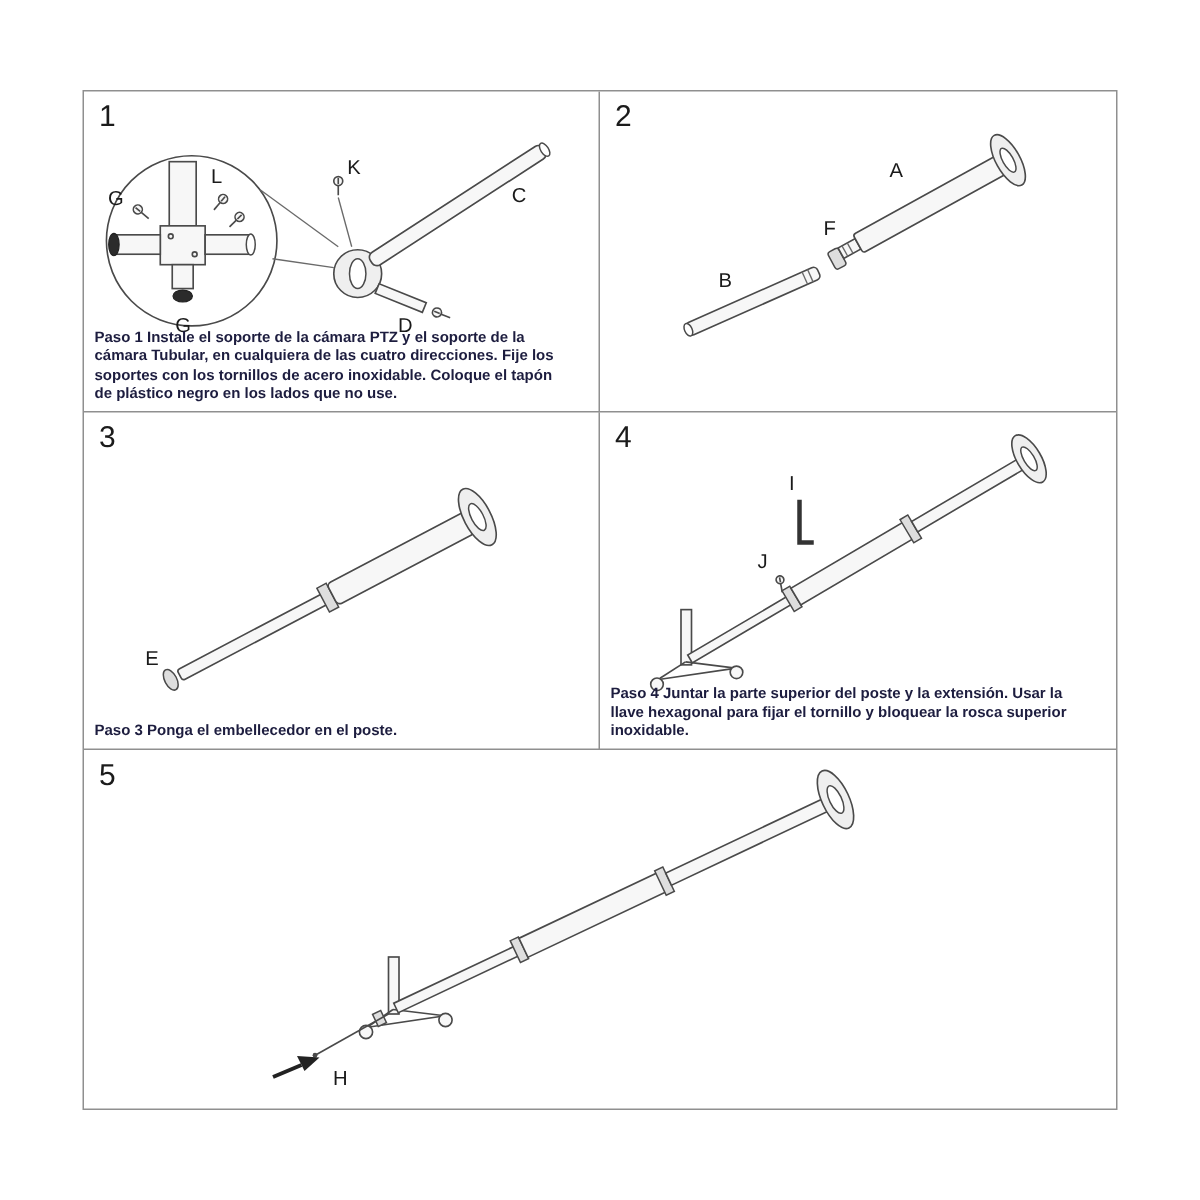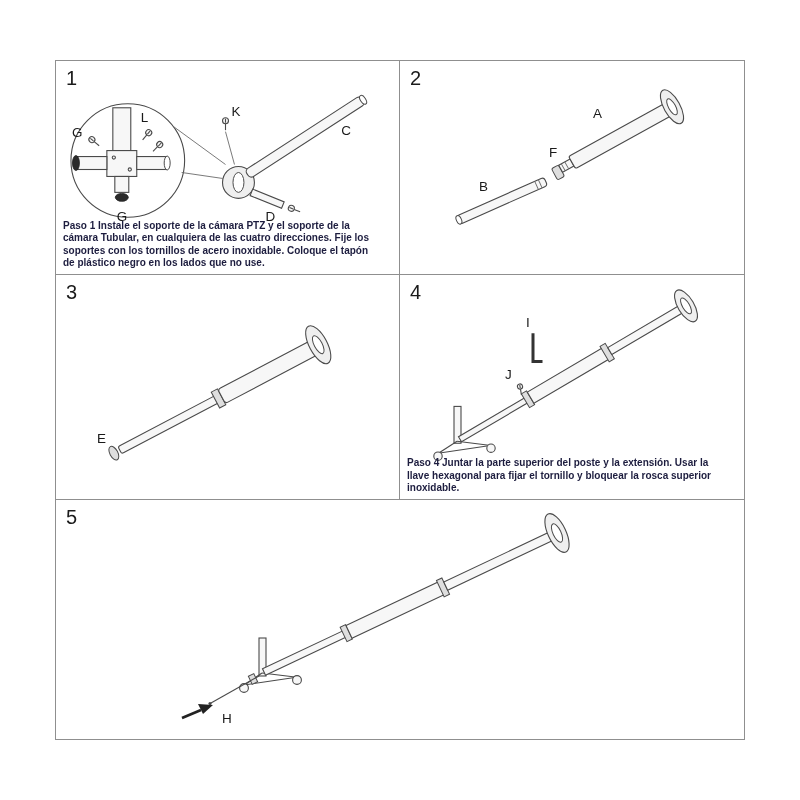--- a/index.html
+++ b/index.html
@@ -163,20 +163,21 @@
       <g transform="translate(263,70) rotate(-27.8)">
         <ellipse rx="9" ry="21" class="flange"></ellipse>
         <ellipse rx="4" ry="10" class="hole"></ellipse>
       </g>
 
       <g transform="translate(58,179) rotate(-27.8)">
         <ellipse rx="4" ry="7.5" class="collar"></ellipse>
       </g>
       <text class="lbl" x="41" y="169">E</text>
     </svg>
+    <p class="caption">Paso 3 Ponga el embellecedor en el poste.</p>
   </section>
 
   <section class="panel last-col">
     <div class="step-number">4</div>
     <svg class="art" viewBox="0 0 344 225" preserveAspectRatio="none">
 
       <g>
         <rect x="54" y="132" width="7" height="37" class="part"></rect>
         <line x1="38" y1="179" x2="92" y2="171" class="ln"></line>
         <line x1="57" y1="167" x2="40" y2="178" class="ln"></line>

